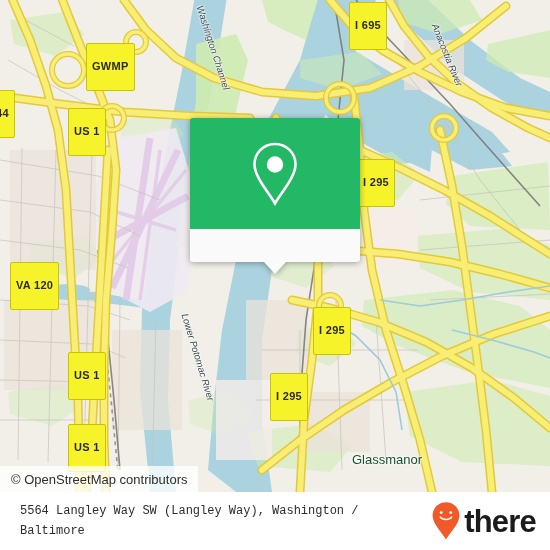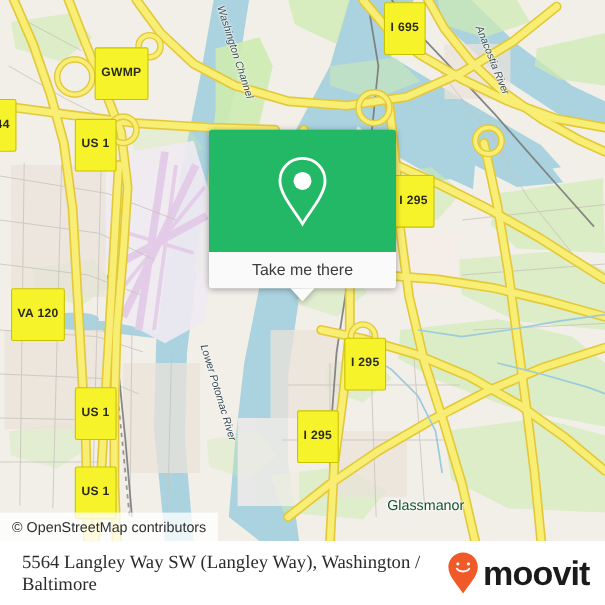--- a/index.html
+++ b/index.html
@@ -141,22 +141,22 @@
     height: 58px;
     background: #ffffff;
     display: flex;
     align-items: center;
     box-sizing: border-box;
     padding: 0 14px 0 20px;
   }
   #footer-title {
     flex: 1 1 auto;
     color: #2c2c2c;
-    font-family: Liberation Serif, serif;
-    font-size: 17px;
+    font-family: Liberation Mono, monospace;
+    font-size: 12px;
     line-height: 20px;
     padding-right: 12px;
   }
   #brand {
     flex: 0 0 auto;
     display: flex;
     align-items: center;
     gap: 3px;
   }
   #brand-text {
@@ -380,37 +380,36 @@
     <div class="placelabel" style="left:352px; top:452px;">Glassmanor</div>
 
     <div id="popup">
       <div id="popup-head">
         <svg width="52" height="66" viewBox="0 0 52 66">
           <path d="M26 3 C14.5 3 5.5 12 5.5 23.5 C5.5 36 20 52 26 62.5 C32 52 46.5 36 46.5 23.5 C46.5 12 37.5 3 26 3 Z" fill="none" stroke="#ffffff" stroke-width="2.6"></path>
           <circle cx="26" cy="23.5" r="8.2" fill="#ffffff"></circle>
         </svg>
       </div>
       <div id="popup-body">
-        <span id="popup-label">Take me there</span>
         <div id="popup-tail"></div>
       </div>
     </div>
 
     <div id="attrib">
       <span>© OpenStreetMap contributors</span>
     </div>
 
   </div>
 
   <div id="footer">
     <div id="footer-title">5564 Langley Way SW (Langley Way), Washington / Baltimore</div>
     <div id="brand">
       <svg width="30" height="40" viewBox="0 0 30 40">
         <path d="M15 1.2 C7.5 1.2 1.6 7.1 1.6 14.6 C1.6 23.2 11.5 32.2 15 38.6 C18.5 32.2 28.4 23.2 28.4 14.6 C28.4 7.1 22.5 1.2 15 1.2 Z" fill="#F05A28"></path>
         <circle cx="10.2" cy="11.6" r="1.45" fill="#ffffff"></circle>
         <circle cx="19.8" cy="11.6" r="1.45" fill="#ffffff"></circle>
         <path d="M9.4 16.1 C11.5 19.3 18.5 19.3 20.6 16.1" fill="none" stroke="#ffffff" stroke-width="1.7" stroke-linecap="round"></path>
       </svg>
-      <span id="brand-text">moovit</span>
+      <span id="brand-text">there</span>
     </div>
   </div>
 
 </div>
 
 </body></html>

